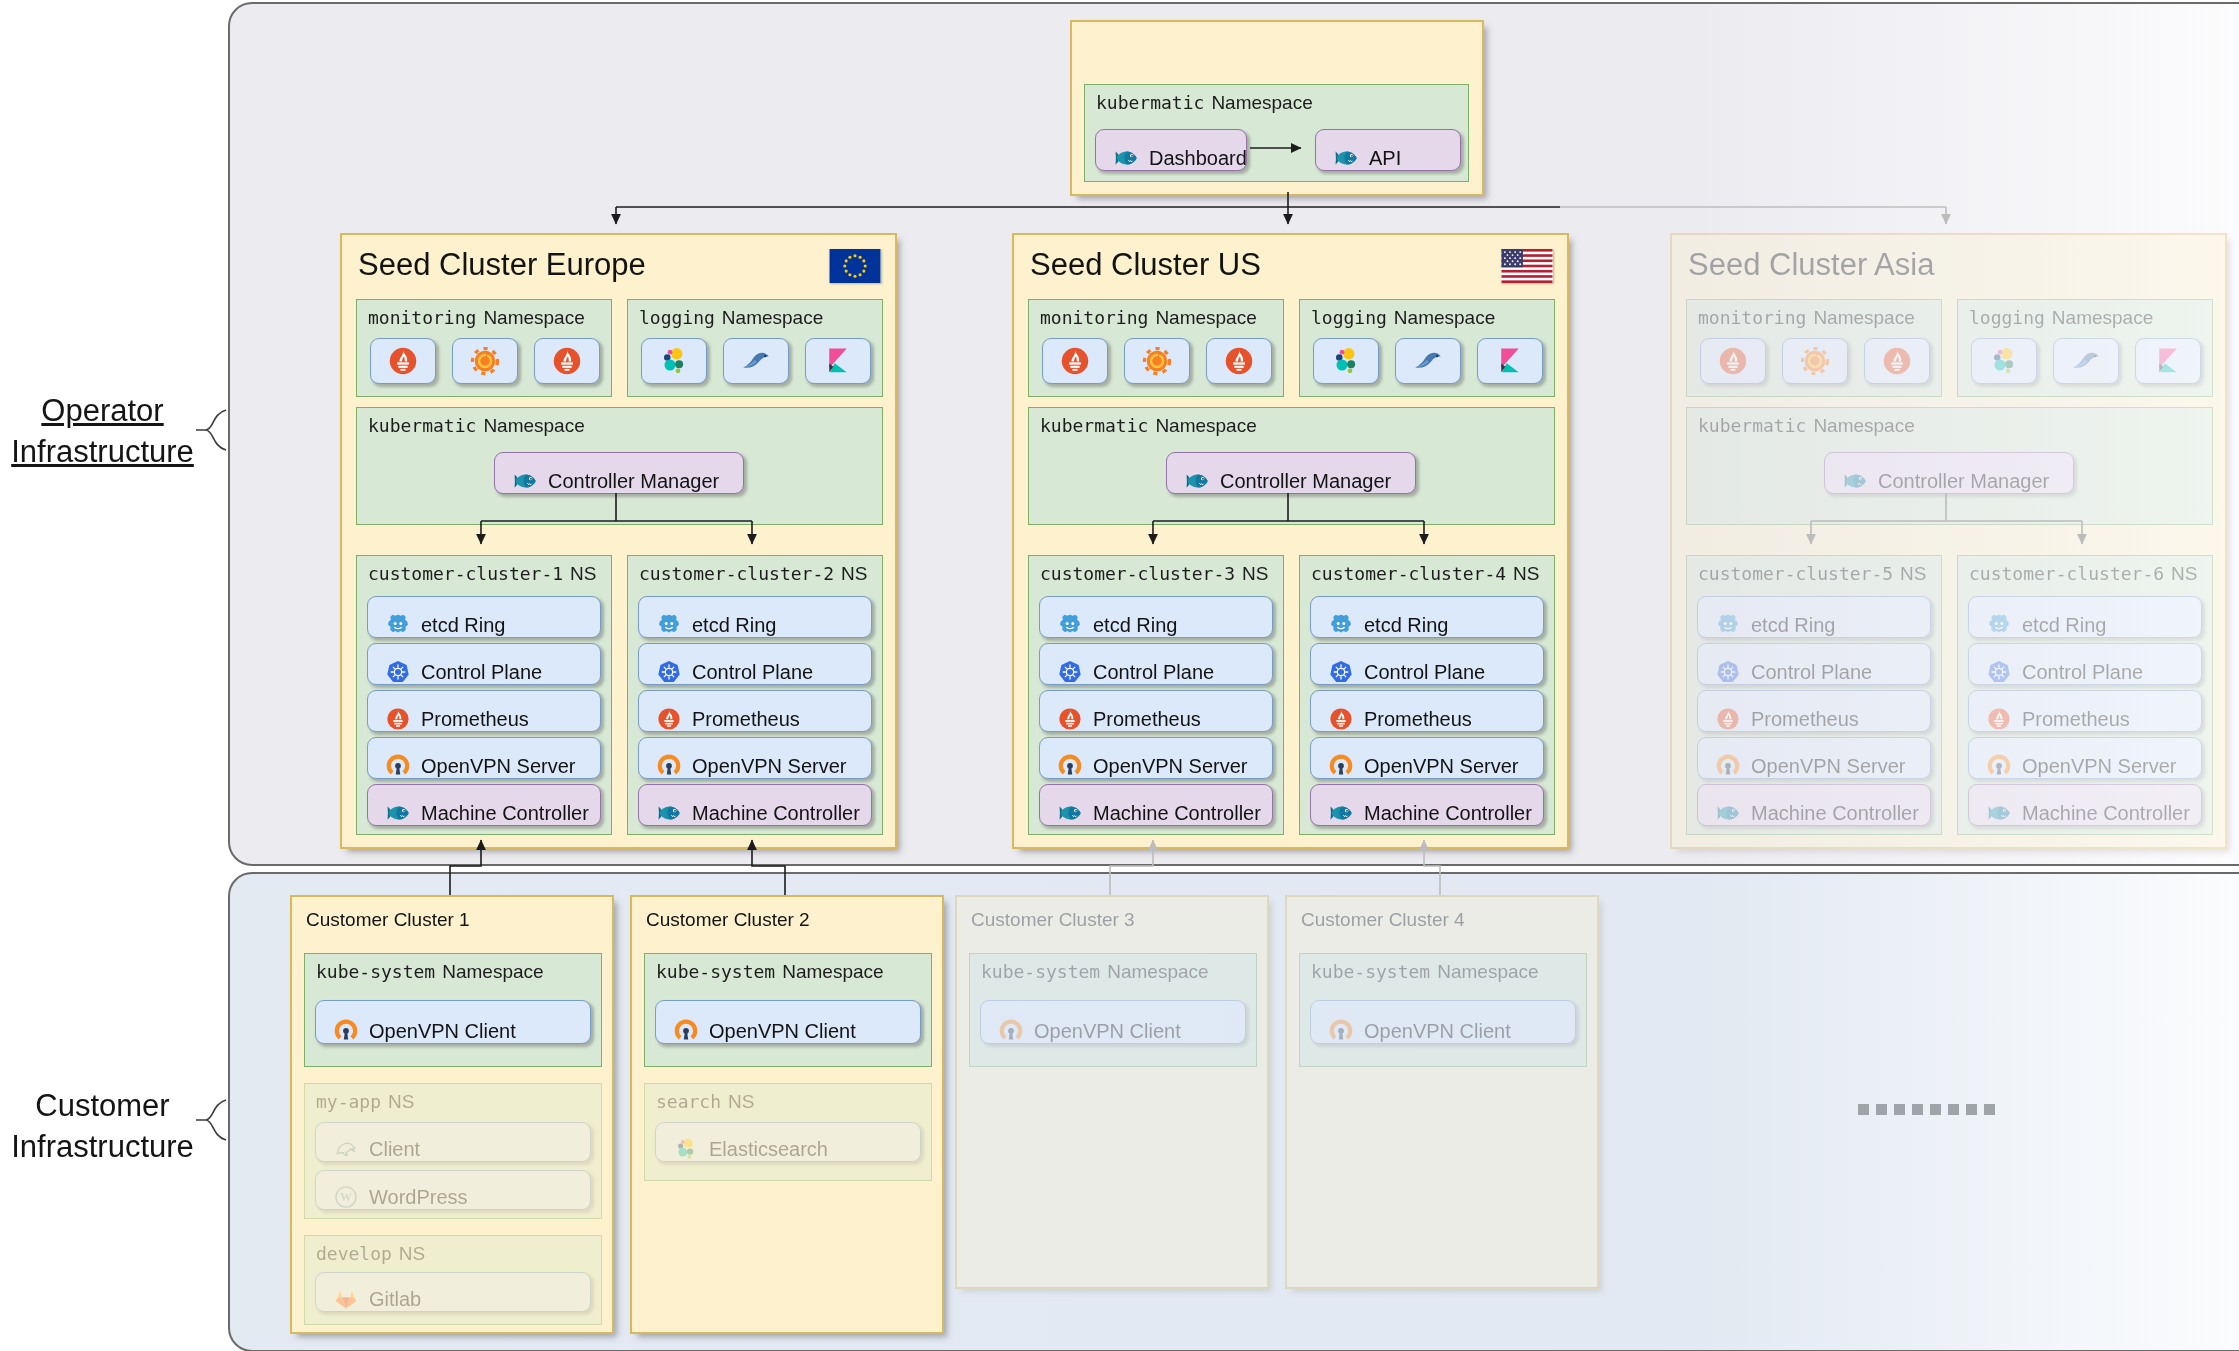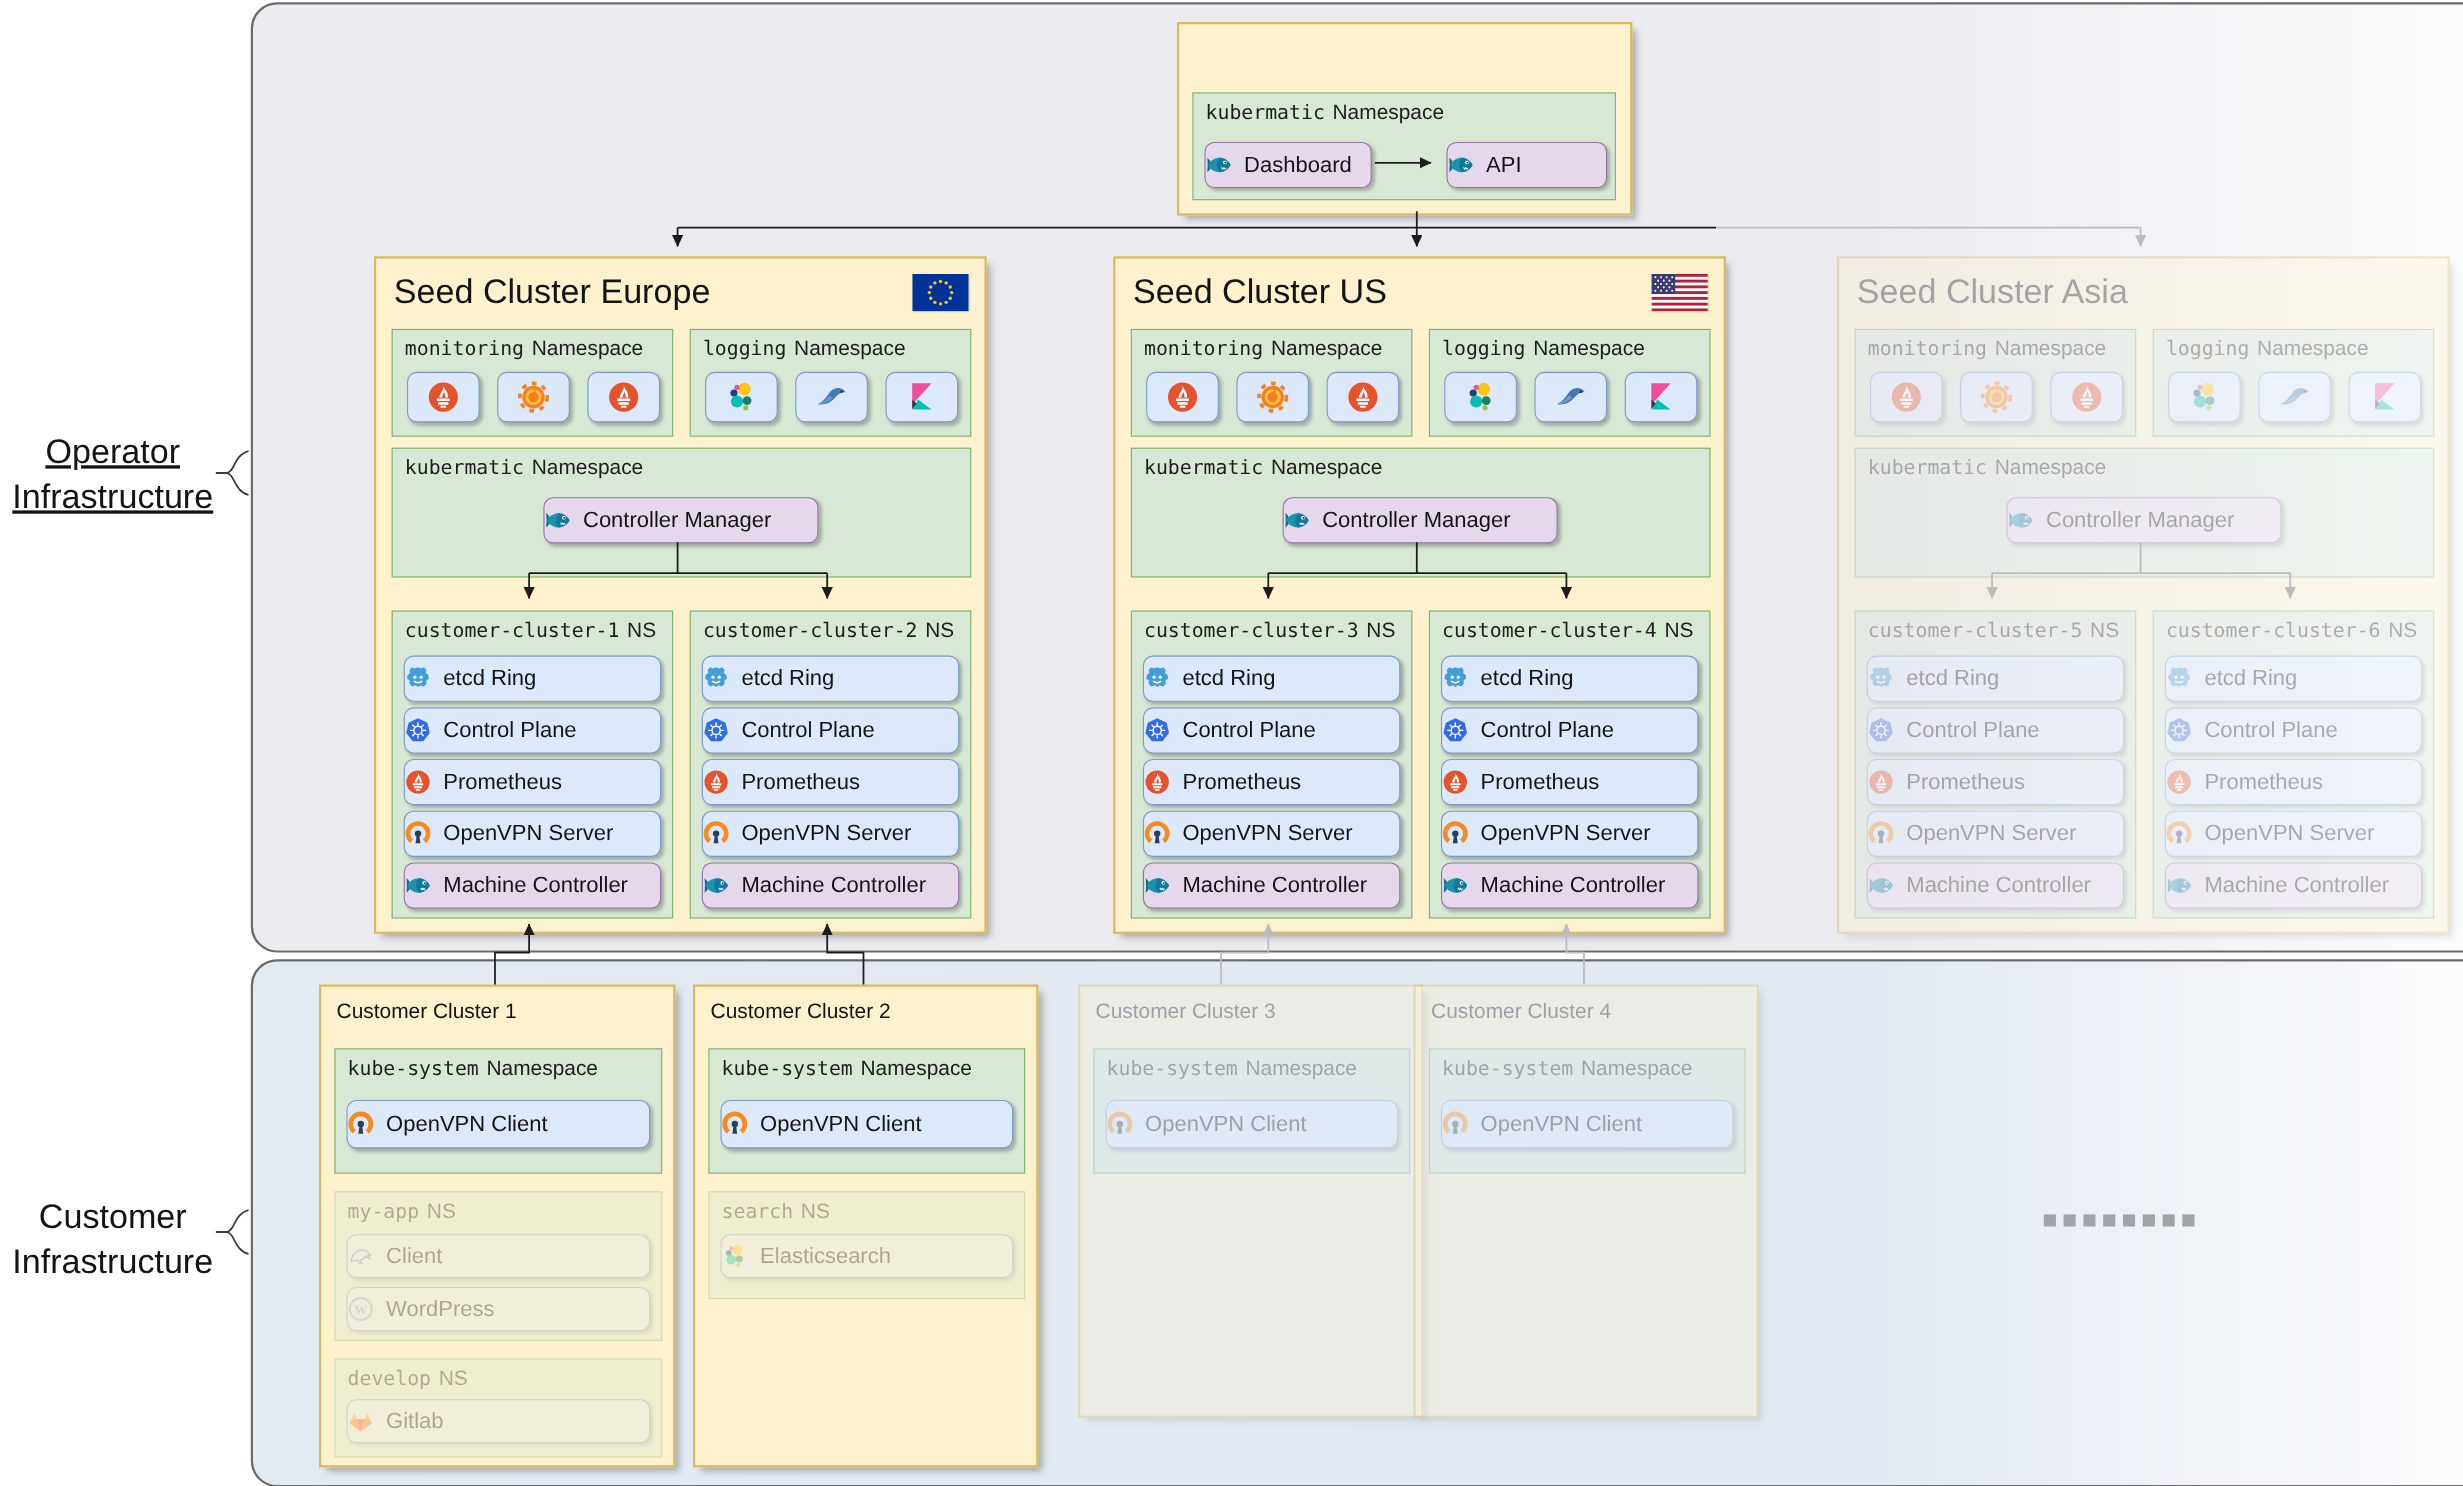--- a/index.html
+++ b/index.html
@@ -15,22 +15,22 @@
            box-shadow:5px 5px 6px -2px rgba(100,100,100,.5);}
   .t-master{margin:0;padding:12px 0 0 16px;font-size:33px;font-weight:700;}
   .t-seed{margin:0;padding:12px 0 0 16px;font-size:31px;font-weight:500;}
   .t-cc{margin:0;padding:12px 0 0 14px;font-size:19px;font-weight:500;}
   
   .ns{position:absolute;background:#D7E8D4;border:1.5px solid #7FB069;}
   .ns-label{position:absolute;left:11px;top:7px;font-size:19px;white-space:nowrap;color:#1d1d1d;}
   .ns-label .mono{font-family:"DejaVu Sans Mono",monospace;font-size:18px;}
   .ns-label .sfx{margin-left:7px;}
   
-  .item{position:absolute;left:10px;right:10px;height:42px;display:flex;align-items:center;gap:11px;
-        padding-left:0;background:#DCE9FB;border:1.4px solid #789CC8;border-radius:9px;
+  .item{position:absolute;left:10px;right:10px;height:42px;display:flex;align-items:flex-end;gap:11px;
+        padding-left:18px;background:#DCE9FB;border:1.4px solid #789CC8;border-radius:9px;
         box-shadow:2.5px 2.5px 3px rgba(90,90,90,.4);font-size:20px;box-sizing:border-box;}
   .item.purple{background:#E5D8EB;border-color:#9673A6;}
   .item.cm{left:137px;right:auto;width:250px;top:44px;}
   .item.dash{left:10px;right:auto;width:152px;top:44px;}
   .item.api{left:230px;right:auto;width:146px;top:44px;}
   .ic svg{width:24px;height:24px;display:block;}
   .tiles{position:absolute;left:13px;top:38px;display:flex;gap:16px;}
   .tile{width:64px;height:44px;background:#DCE9FB;border:1.4px solid #789CC8;border-radius:9px;
         box-shadow:2.5px 2.5px 3px rgba(90,90,90,.4);display:flex;align-items:center;justify-content:center;}
   .tile svg{width:30px;height:30px;display:block;}
@@ -852,21 +852,21 @@
               <circle cx="8.8" cy="15.2" r="4.4" fill="#00BFB3"></circle>
               <circle cx="16.1" cy="14.6" r="3.2" fill="#1E7F61"></circle>
               <circle cx="15.2" cy="19.8" r="1.9" fill="#91C73E"></circle>
             </svg>
           </span>
           <span>Elasticsearch</span>
         </div>
     </div>
   </section>
 
-  <section class="cluster faded" style="left:980px;top:895px;width:310px;height:390px;">
+  <section class="cluster faded" style="left:955px;top:895px;width:310px;height:390px;">
     <h2 class="t-cc">Customer Cluster 3</h2>
     <div class="ns" style="left:12px;top:56px;width:286px;height:112px;">
       <div class="ns-label"><span class="mono">kube-system</span><span class="sfx">Namespace</span></div>
       <div class="item" style="top:46px;height:44px">
           <span class="ic">
             <svg viewBox="0 0 24 24">
               <path d="M6.1 18.9a9.2 9.2 0 1 1 11.8 0" fill="none" stroke="#F78B1F" stroke-width="4.2"></path>
               <circle cx="12" cy="11.8" r="2.9" fill="#2C3E5D"></circle>
               <path d="M10.8 13.6h2.4l1 7H9.8z" fill="#2C3E5D"></path>
             </svg>

